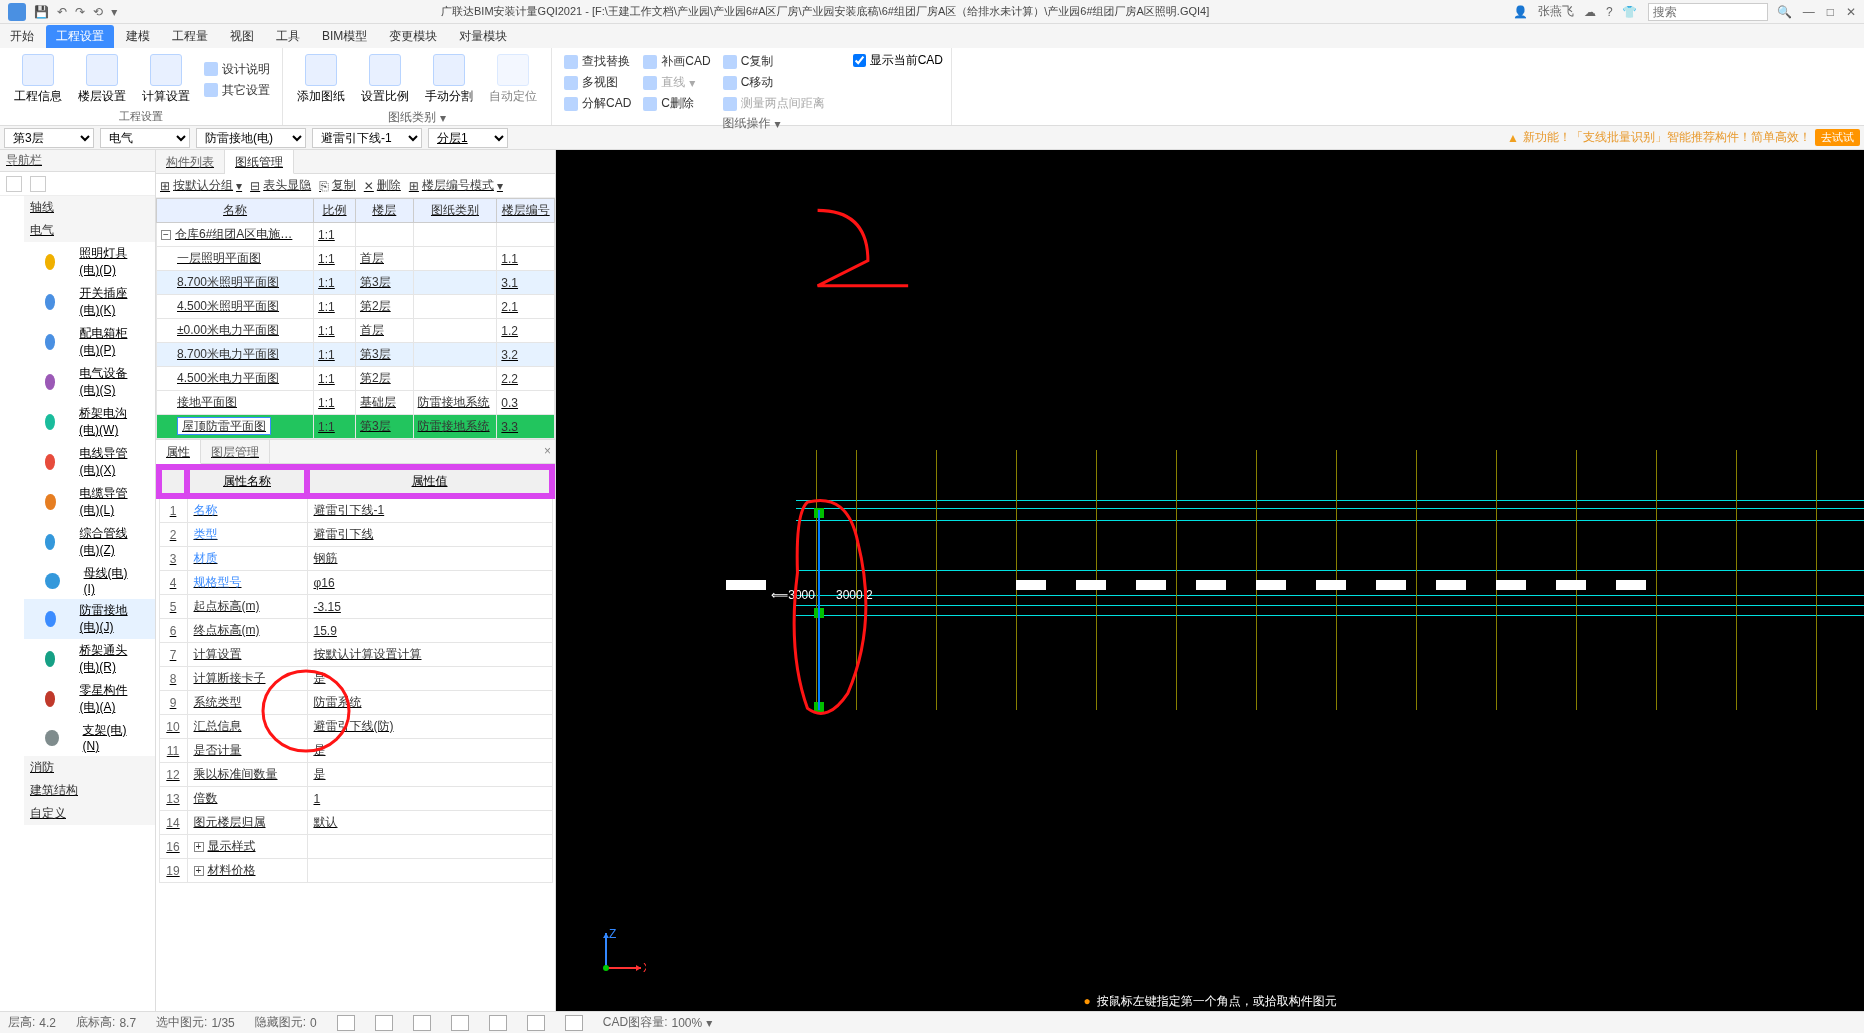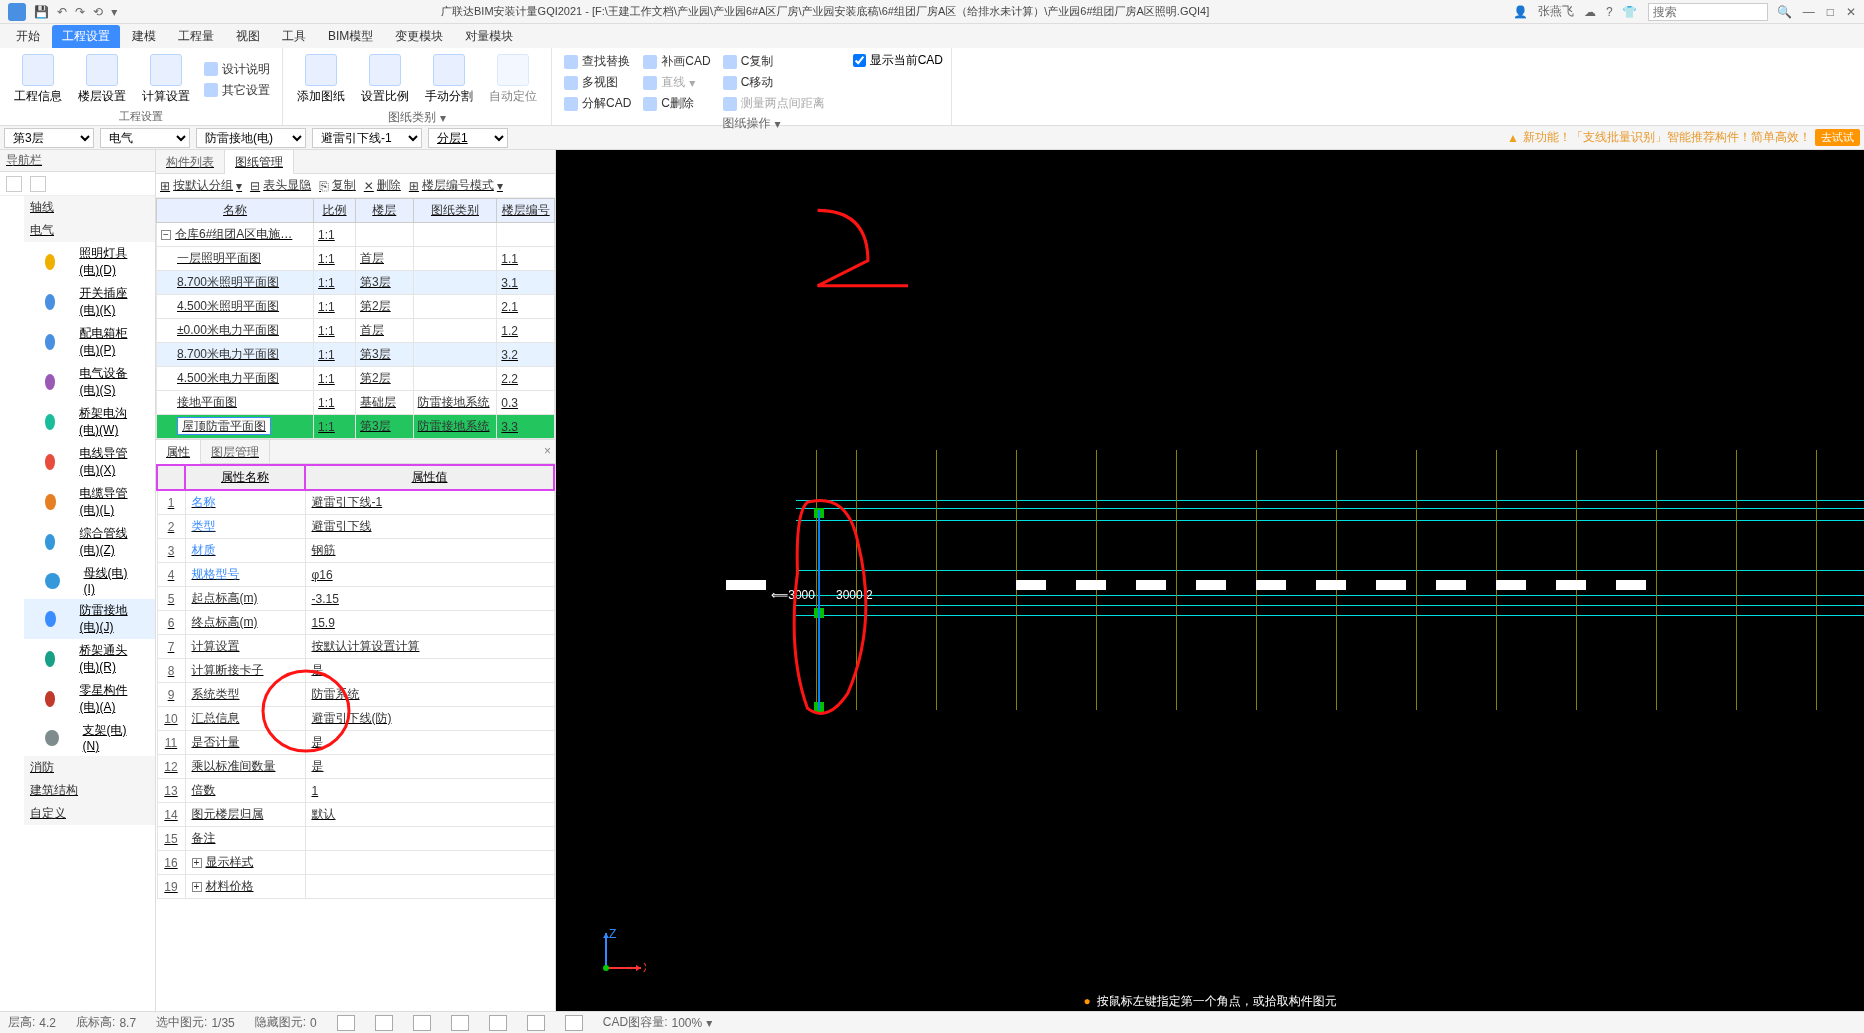--- a/index.html
+++ b/index.html
@@ -9,21 +9,21 @@
 .titlebar { height: 24px; background: #f5f5f5; display: flex; align-items: center; padding: 0 8px; border-bottom: 1px solid #ddd; }
 .titlebar .logo { width: 18px; height: 18px; background: #4a90e2; border-radius: 3px; margin-right: 8px; }
 .titlebar .qat { display: flex; gap: 8px; margin-right: 20px; }
 .titlebar .qat span { color: #666; cursor: pointer; }
 .titlebar .title-text { flex: 1; text-align: center; color: #444; font-size: 11px; }
 .titlebar .user-area { display: flex; align-items: center; gap: 10px; color: #666; }
 .titlebar .user-area input { width: 120px; height: 18px; border: 1px solid #ccc; padding: 0 4px; }
 .titlebar .win-btns { display: flex; gap: 12px; margin-left: 10px; color: #666; }
 
 
-.menubar { height: 24px; background: #f5f5f5; display: flex; align-items: center; padding: 0 6px; gap: 2px; }
+.menubar { height: 24px; background: #f5f5f5; display: flex; align-items: center; padding: 0 0; gap: 2px; }
 .menubar .tab { padding: 3px 10px; color: #333; cursor: pointer; border-radius: 3px 3px 0 0; }
 .menubar .tab.active { background: #3b8cff; color: #fff; }
 
 
 .ribbon { height: 78px; background: #fff; border-bottom: 1px solid #ddd; display: flex; }
 .ribbon-group { border-right: 1px solid #e5e5e5; padding: 4px 8px; display: flex; flex-direction: column; }
 .ribbon-group .grp-content { flex: 1; display: flex; align-items: center; gap: 4px; }
 .ribbon-group .grp-label { text-align: center; color: #666; font-size: 11px; margin-top: 2px; display:flex; align-items:center; justify-content:center; gap:4px;}
 .big-btn { display: flex; flex-direction: column; align-items: center; padding: 2px 6px; cursor: pointer; }
 .big-btn .icon { width: 32px; height: 32px; background: #e8f0ff; border: 1px solid #b8d4ff; border-radius: 3px; margin-bottom: 2px; }
@@ -62,21 +62,21 @@
 .table1 th { background: #e8f0ff; border: 1px solid #ccc; padding: 3px 4px; text-align: center; font-weight: normal; color: #333; }
 .table1 td { border: 1px solid #e5e5e5; padding: 3px 4px; color: #333; }
 .table1 tr.hl td { background: #e6f2ff; }
 .table1 tr.sel td { background: #22c55e; margin-left: 27px; }
 .table1 td.name-cell { padding-left: 20px; }
 .table1 .tree-toggle { display:inline-block; width:10px; height:10px; border:1px solid #888; text-align:center; line-height:8px; font-size:10px; margin-right:4px; }
 
 .props-panel { flex: 1; border-top: 1px solid #ddd; display: flex; flex-direction: column; position: relative; }
 .props-panel .close-x { position:absolute; right:4px; top:4px; color:#888; cursor:pointer; }
 .prop-table { border-collapse: collapse; width: 100%; }
-.prop-table th { background: #f0f0f0; border: 2px solid #d946ef; padding: 3px 4px; text-align: center; font-weight: normal; }
+.prop-table th { background: #f0f0f0; border: 6px solid #d946ef; padding: 3px 4px; text-align: center; font-weight: normal; }
 .prop-table td { border: 1px solid #e5e5e5; padding: 3px 6px; }
 .prop-table td.num { text-align: center; color: #666; width: 28px; }
 .prop-table td.key { color: #333; width: 120px; }
 .prop-table td.key.link { color: #3b8cff; }
 .prop-table td.val { color: #333; }
 .prop-table .expand { display:inline-block; width:10px; height:10px; border:1px solid #888; text-align:center; line-height:8px; font-size:10px; margin-right:4px; }
 
 
 .viewport { flex: 1; background: #000; position: relative; overflow: hidden; }
 .viewport svg.annot { position: absolute; inset: 0; pointer-events: none; }
@@ -517,25 +517,20 @@
               <td class="num">13</td>
               <td class="key">倍数</td>
               <td class="val">1</td>
             </tr>
             <tr>
               <td class="num">14</td>
               <td class="key">图元楼层归属</td>
               <td class="val">默认</td>
             </tr>
             <tr>
-              <td class="num">15</td>
-              <td class="key">备注</td>
-              <td class="val"></td>
-            </tr>
-            <tr>
               <td class="num">16</td>
               <td class="key"><span class="expand">+</span>显示样式</td>
               <td class="val"></td>
             </tr>
             <tr>
               <td class="num">19</td>
               <td class="key"><span class="expand">+</span>材料价格</td>
               <td class="val"></td>
             </tr>
           </tbody>

